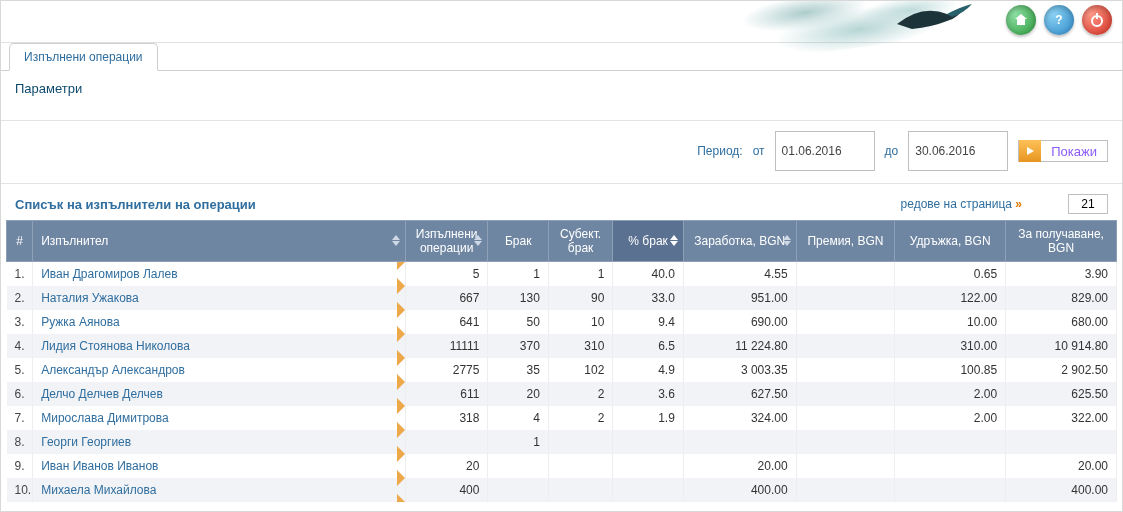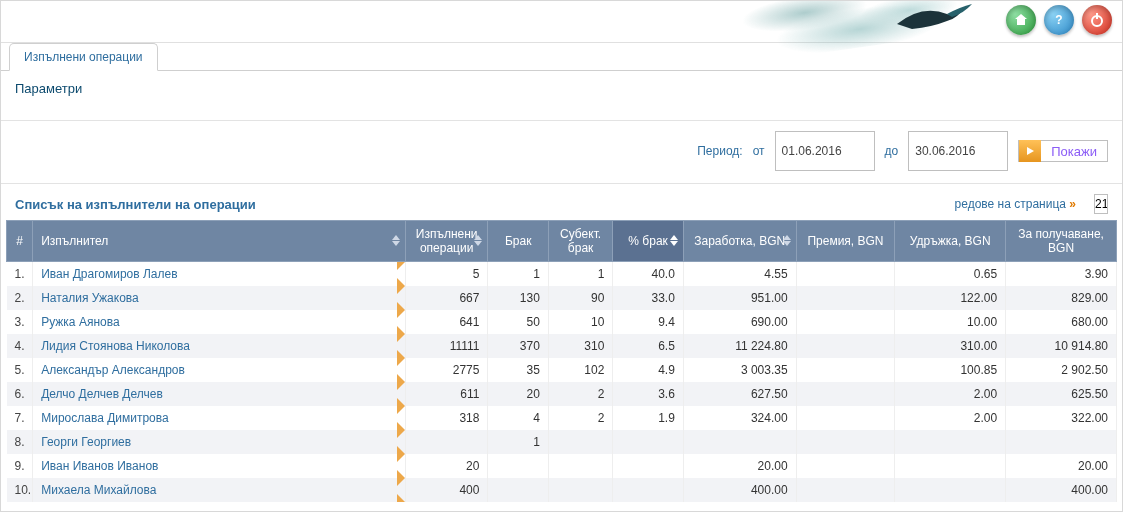--- a/index.html
+++ b/index.html
@@ -40,21 +40,21 @@
   .btn-show .ico { width:22px; height:22px; background: linear-gradient(#ffc158,#e6951f); display:flex; align-items:center; justify-content:center; }
   .btn-show .ico svg { width:12px; height:12px; fill:#fff; }
   .btn-show .txt { padding:0 10px; font-size:13px; color:#8b5cf6; }
 
   
   .list-hdr { display:flex; align-items:center; justify-content:space-between; padding:10px 14px 6px 14px; }
   .list-title { color:#2f6e9f; font-weight:bold; font-size:13px; }
   .rpp { display:flex; align-items:center; gap:18px; font-size:12px; }
   .rpp a { color:#2f6e9f; text-decoration:none; cursor:pointer; }
   .rpp a .arrow { color:#e07a00; font-weight:bold; }
-  .rpp input { width:14px; height:20px; border:1px solid #bfbfbf; text-align:center; font-size:12px; }
+  .rpp input { width:40px; height:20px; border:1px solid #bfbfbf; text-align:center; font-size:12px;margin-left:28px; }
 
   
   table.grid { border-collapse:collapse; width:calc(100% - 10px); margin:0 5px 10px 5px; table-layout:fixed; }
   .grid thead th { background:#6f86a3; color:#fff; font-weight:normal; font-size:12px; padding:6px 8px; border:1px solid #8da0b8; position:relative; }
   .grid thead th.c-num { width:26px; }
   .grid thead th.c-perf { width:370px; text-align:left; }
   .grid thead th.c-opcnt { width:82px; }
   .grid thead th.c-brak { width:60px; }
   .grid thead th.c-sbrak { width:64px; }
   .grid thead th.c-pbrak { width:70px; background:#5b7191; }

